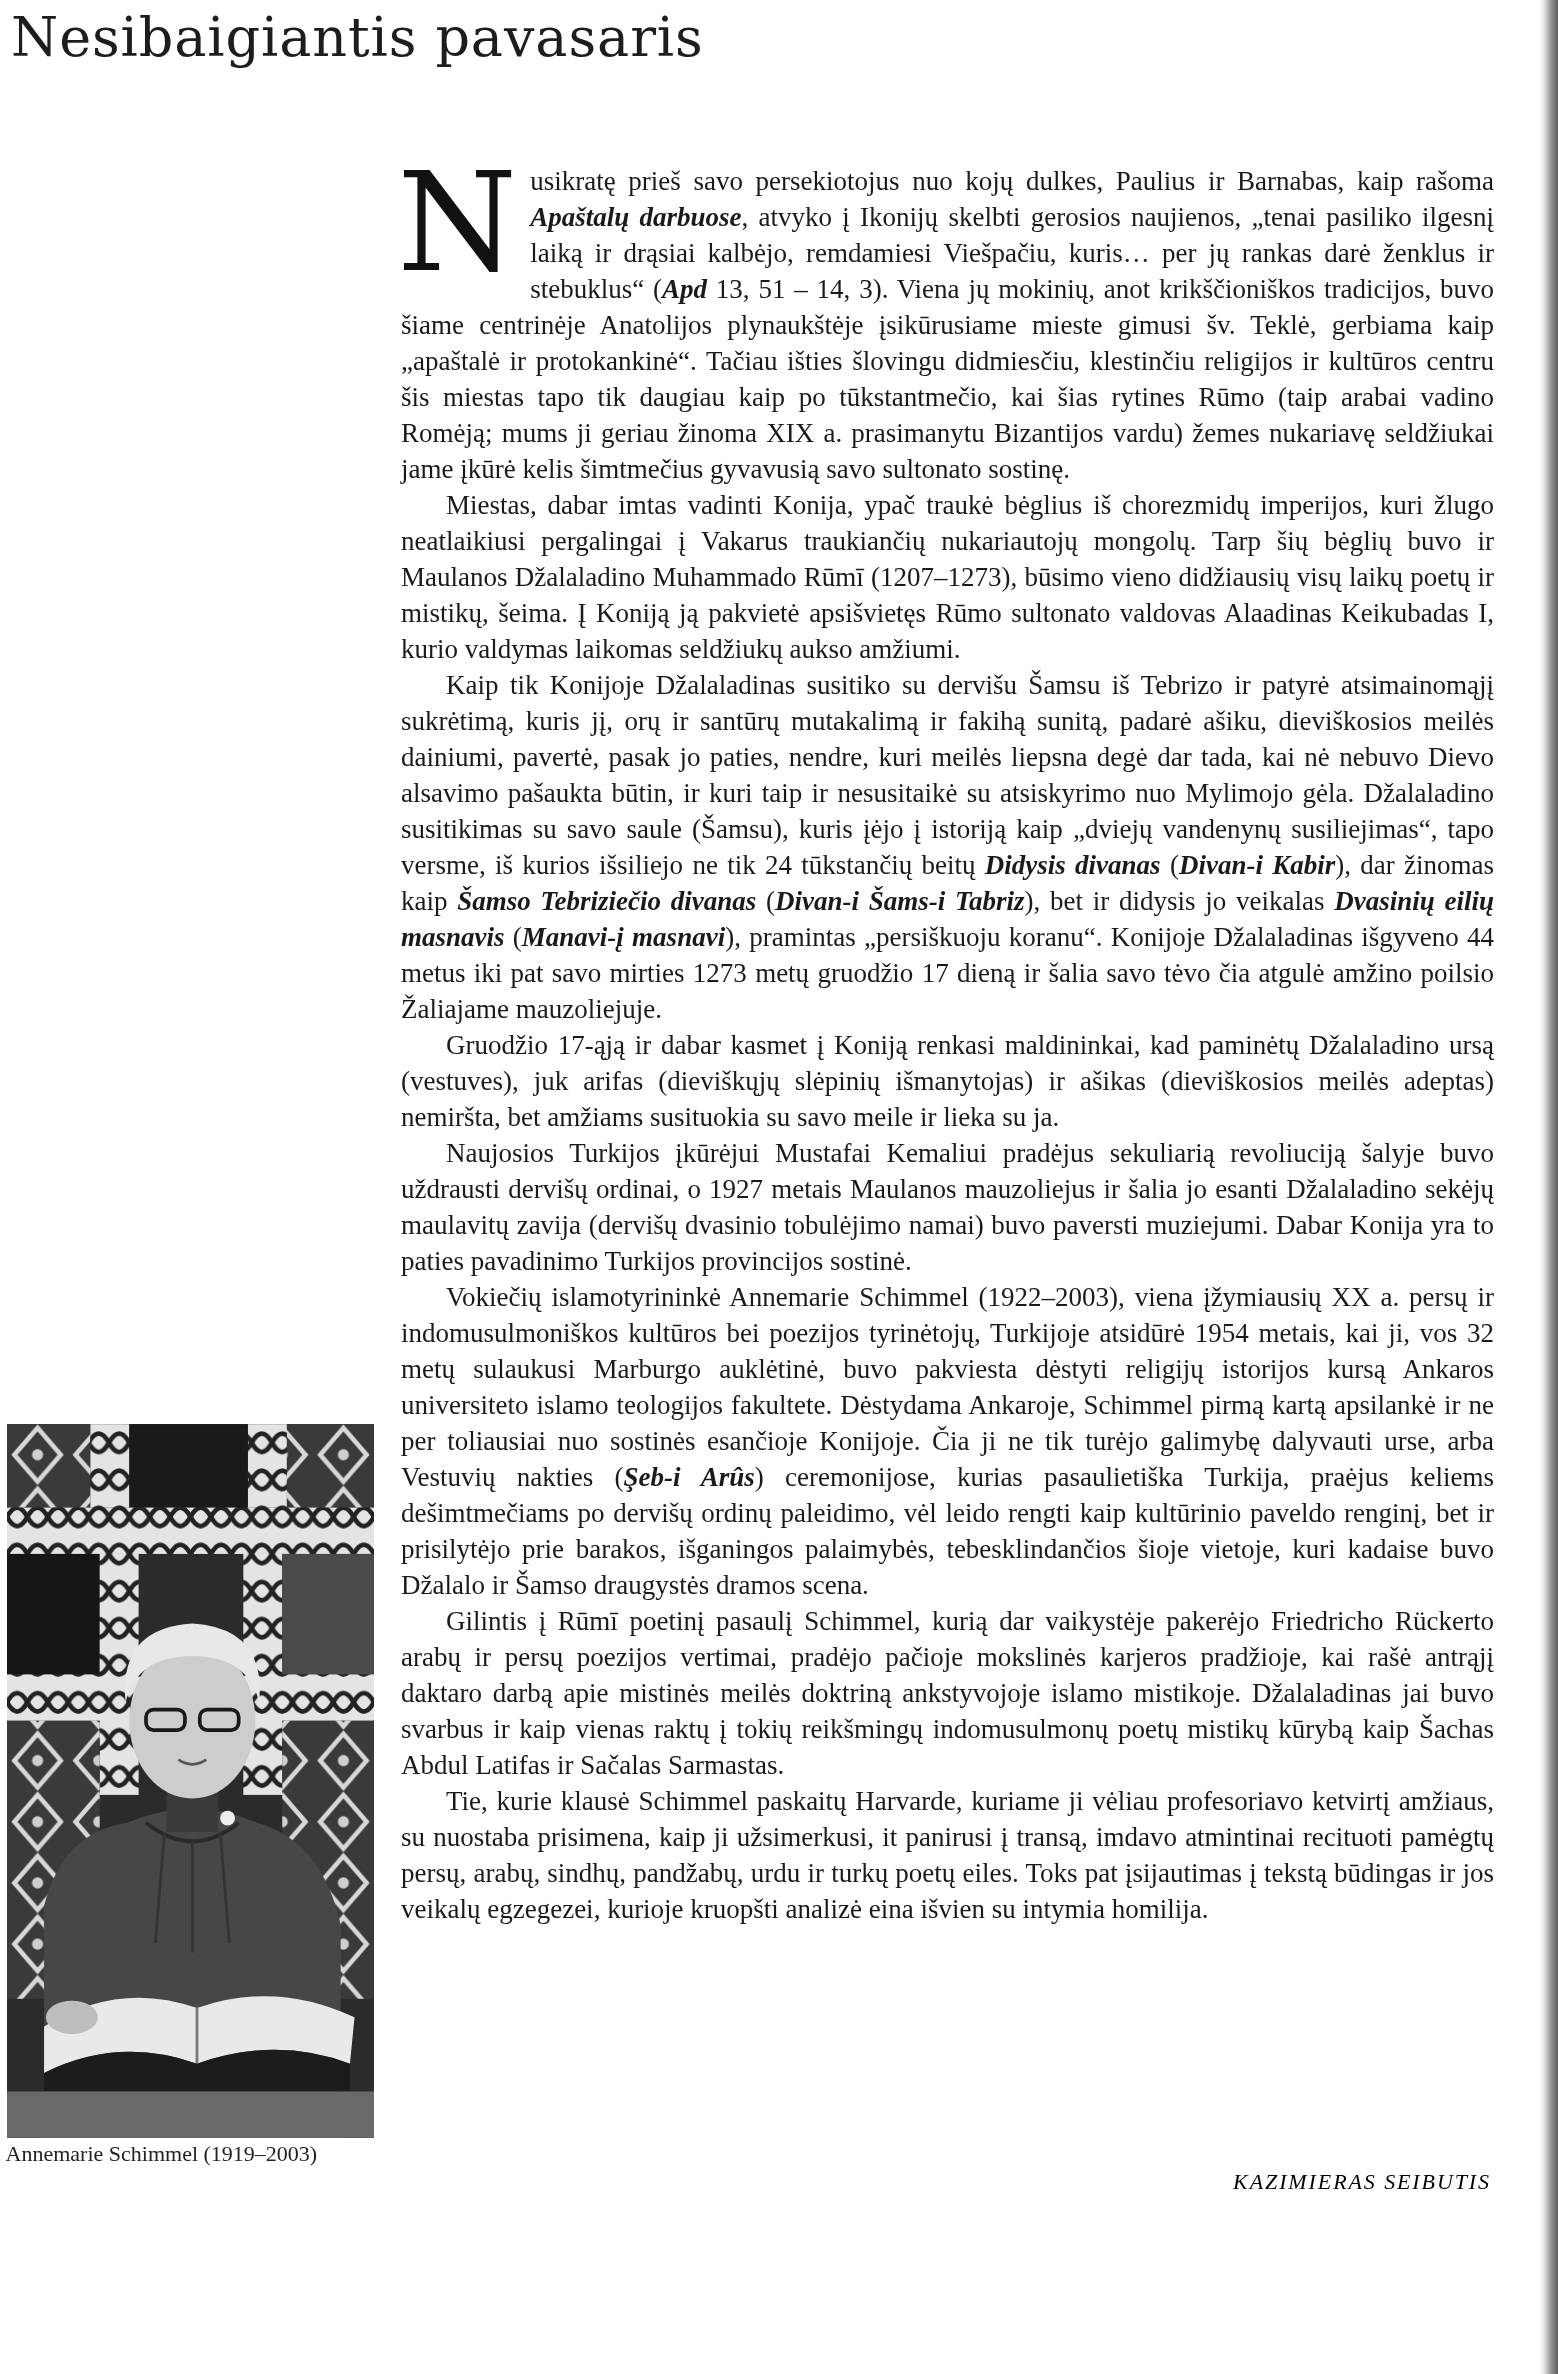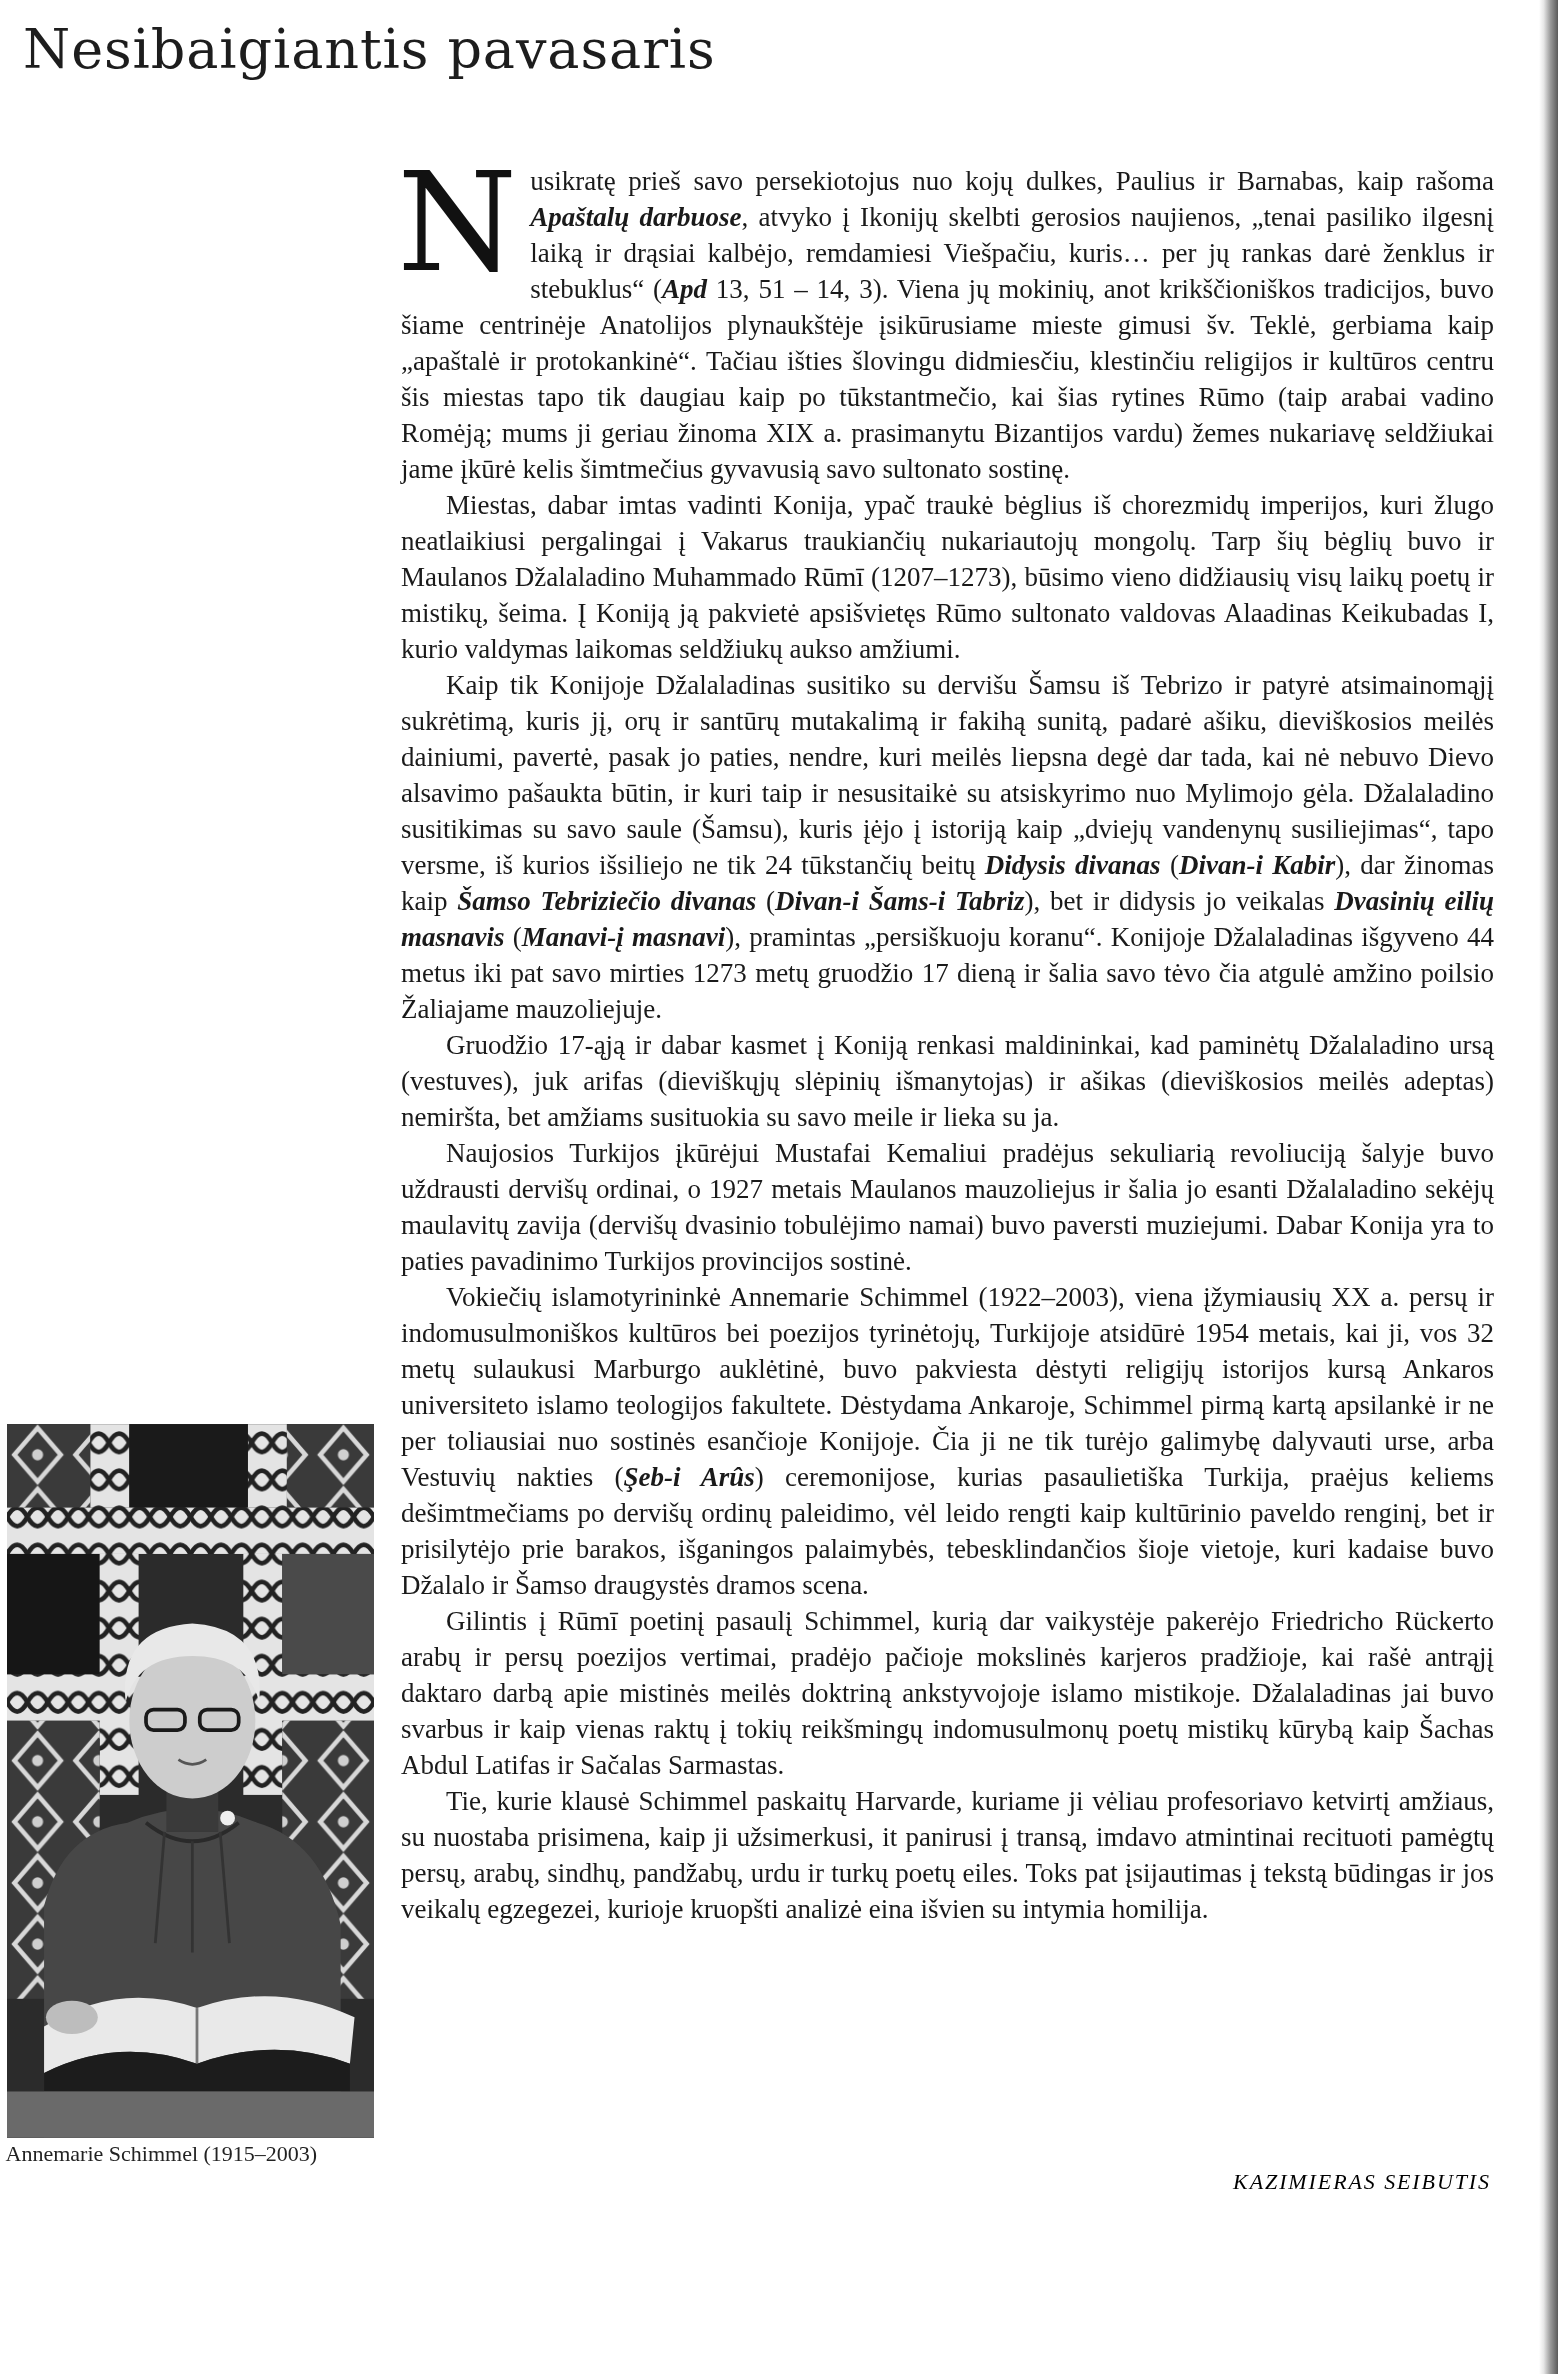--- a/index.html
+++ b/index.html
@@ -6,21 +6,21 @@
   body {
     width: 1558px; height: 2375px; overflow: hidden; position: relative;
     background: #ffffff; color: #1a1a1a;
     font-family: "Liberation Serif", "DejaVu Serif", serif;
   }
   .page-edge {
     position: absolute; top: 0; right: 0; width: 18.6px; height: 2375px;
     background: linear-gradient(to right, #ffffff 0%, #e6e6e6 25%, #9a9a9a 60%, #5a5a5a 100%);
   }
   .title {
-    position: absolute; left: 11px; top: 5.6px; margin: 12px;
+    position: absolute; left: 11px; top: 5.6px; margin: 0;
     font-family: "DejaVu Serif", "Liberation Serif", serif;
     font-weight: normal; font-size: 54px; letter-spacing: 0.9px; color: #1d1d1d;
   }
   .article {
     position: absolute; left: 401px; top: 163px; width: 1093px;
     font-size: 27px; line-height: 36px; text-align: justify;
     hyphens: manual;
   }
   .article p { margin: 0; text-indent: 45px; }
   .article p.first { text-indent: 0; }
@@ -102,14 +102,14 @@
     <path d="M185 362 Q200 372 215 362" fill="none" stroke="#555" stroke-width="3"></path>
     <circle cx="238" cy="425" r="8" fill="#eeeeee"></circle>
 
     <path d="M40 650 Q120 600 205 630 Q290 600 375 640 L370 690 Q290 660 205 690 Q120 660 40 700 Z" fill="#e9e9e9"></path>
     <path d="M205 630 L205 690" stroke="#777" stroke-width="3"></path>
     <path d="M40 700 Q120 660 205 690 Q290 660 370 690 L370 720 L40 720 Z" fill="#1c1c1c"></path>
     <ellipse cx="70" cy="640" rx="28" ry="18" fill="#bdbdbd"></ellipse>
     <rect x="0" y="720" width="396" height="50" fill="#6a6a6a"></rect>
   </svg>
 </div>
-<div class="caption">Annemarie Schimmel (1915–2003)</div>
+<div class="caption">Annemarie Schimmel (1919–2003)</div>
 
 
 </body></html>

